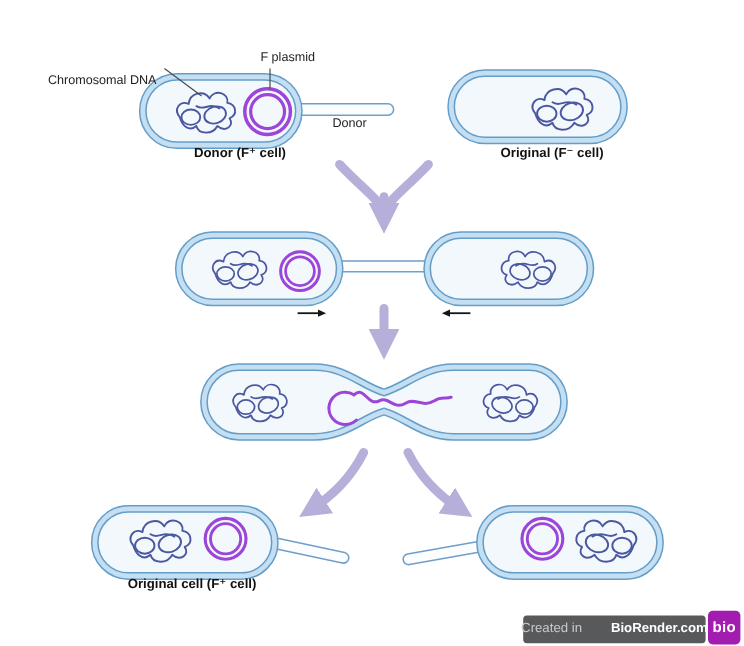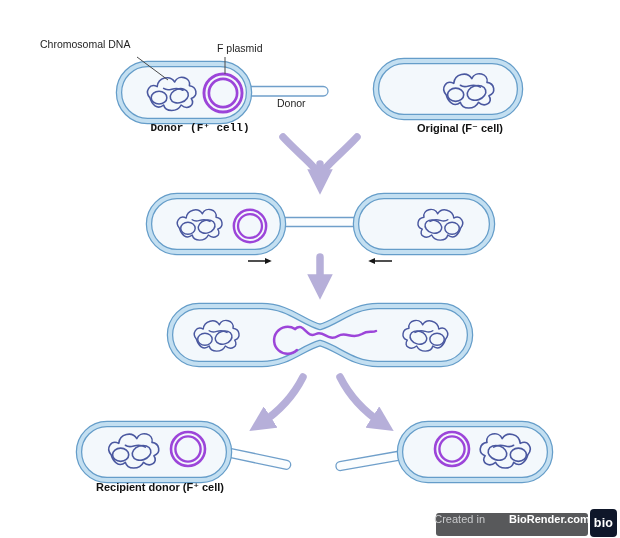--- a/index.html
+++ b/index.html
@@ -14,30 +14,30 @@
   }
   .cellname {
     position:absolute; color:#111111; font-size:11px; font-weight:bold;
     text-align:center; white-space:nowrap; line-height:13px;
   }
   .watermark {
     position:absolute; left:436px; top:508px; width:184px; height:29px;
     display:flex; align-items:center; text-decoration:none; cursor:pointer;
   }
   .wm-bar {
-    display:inline-flex; justify-content:center;
+    display:inline-flex; align-items:center; justify-content:center;
     width:152px; height:23px; margin-top:3px;
     background:#58595b; border-radius:3px; color:#c9cacc;
     font-size:11px; white-space:pre;
   }
   .wm-bar b { color:#ffffff; font-weight:bold;padding-left:21px; }
   .wm-logo {
     display:inline-flex; align-items:center; justify-content:center;
     width:27px; height:28px; margin-left:2px;
-    background:#0f172a; border-radius:4px;
+    background:#a21caf; border-radius:4px;
     color:#ffffff; font-size:12.5px; font-weight:bold; letter-spacing:0.2px;
   }
 </style>
 </head>
 <body>
 
 <div class="canvas">
 
   <svg width="620" height="538" viewBox="0 0 620 538">
     <defs>
@@ -129,31 +129,31 @@
 
     <g>
       <rect x="335" y="450.5" width="70" height="9" rx="4.5" transform="rotate(-10 403 455)" fill="#fbfdfe" stroke="#6f9fca" stroke-width="1.3"></rect>
       <rect x="400" y="424" width="150" height="56" rx="28" fill="#f3f8fc" stroke="#659dc9" stroke-width="6.5"></rect>
       <rect x="400" y="424" width="150" height="56" rx="28" fill="none" stroke="#c3dff1" stroke-width="4"></rect>
       <use href="#plasmid" transform="translate(452,449)"></use>
       <use href="#dna" transform="translate(534.5,429.1) scale(-0.95,0.95)"></use>
     </g>
   </svg>
 
-  <div class="lbl" style="left:40px; top:38px;">Chromosomal DNA</div>
+  <div class="lbl" style="left:40px; top:61px;">Chromosomal DNA</div>
 
   <div class="lbl" style="left:198px; top:42px;margin-left:19px;">F plasmid</div>
 
   <div class="lbl" style="left:277px; top:97px;">Donor</div>
 
-  <div class="cellname" style="left:135px; top:122px; width:130px;font-family:Liberation Mono, monospace;">Donor (F⁺ cell)</div>
+  <div class="cellname" style="left:135px; top:122px; width:130px;">Donor (F⁺ cell)</div>
 
   <div class="cellname" style="left:395px; top:122px; width:130px;">Original (F⁻ cell)</div>
 
-  <div class="cellname" style="left:50px; top:481px; width:220px;">Recipient donor (F⁺ cell)</div>
+  <div class="cellname" style="left:50px; top:481px; width:220px;">Original cell (F⁺ cell)</div>
 
 
   <a class="watermark">
     <span class="wm-bar"><span>Created in </span><b>BioRender.com</b></span>
     <span class="wm-logo">bio</span>
   </a>
 
 </div>
 
 </body></html>

